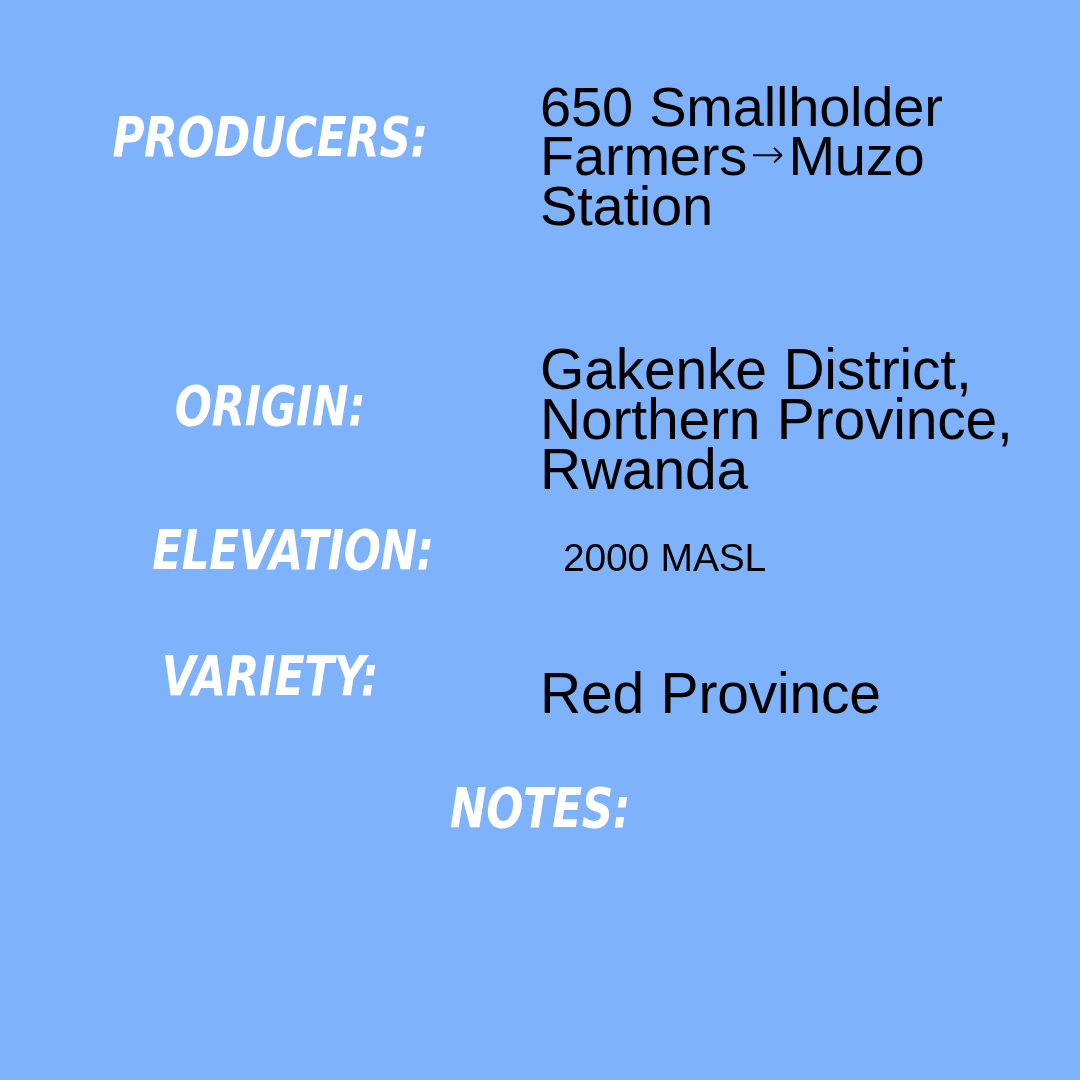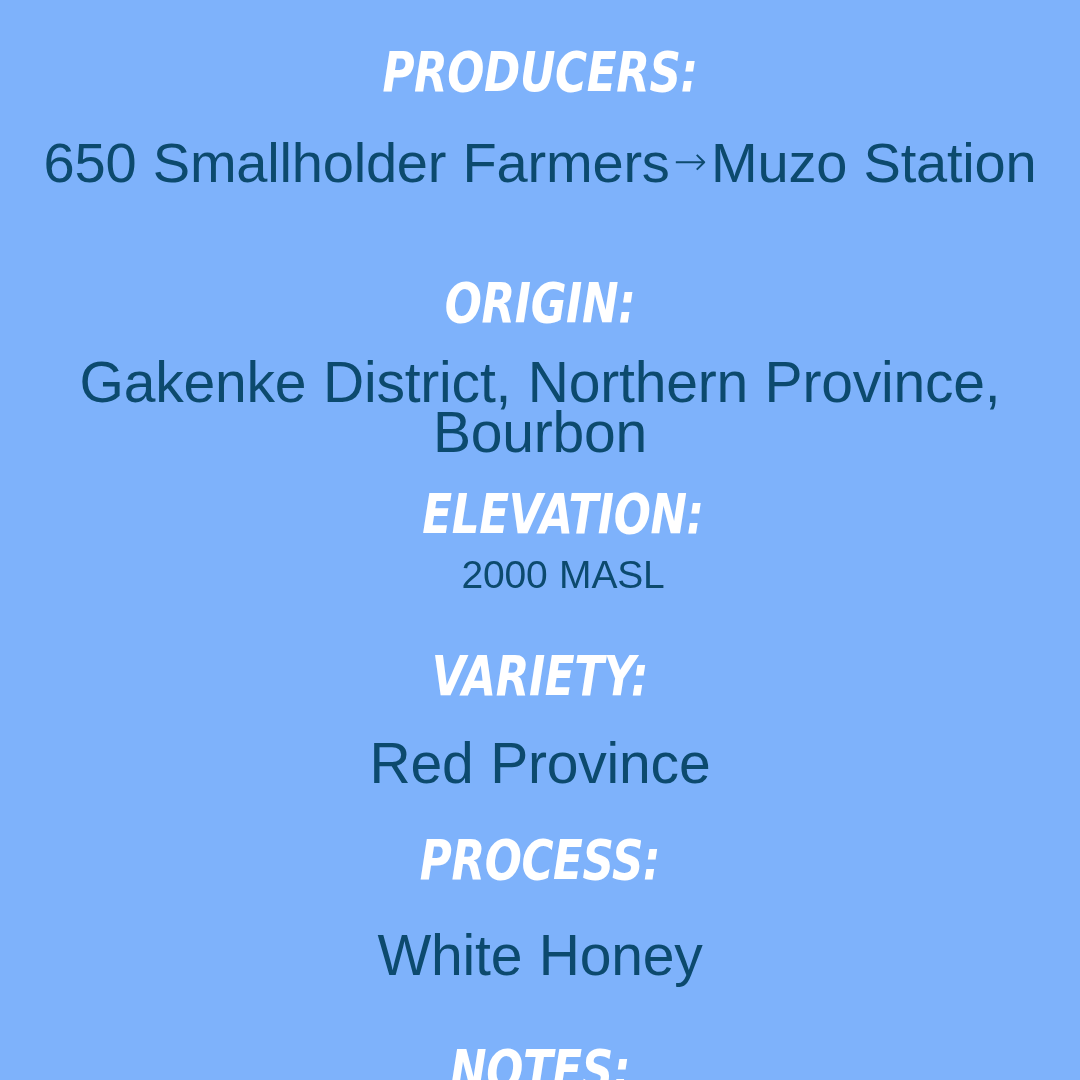--- a/index.html
+++ b/index.html
@@ -24,21 +24,21 @@
     flex-direction: column;
     align-items: center;
     justify-content: flex-start;
     padding-top: 44px;
     background: #7eb2fb;
   }
 
   .spec-block {
     width: 100%;
     display: flex;
-    flex-direction: column;
+    flex-direction: row;
     align-items: center;
     text-align: center;
   }
 
   
   .spec-label {
     display: block;
     width: 100%;
     text-align: center;
     color: #ffffff;
@@ -52,22 +52,22 @@
     transform: scaleX(0.78);
     transform-origin: center center;
     white-space: nowrap;
   }
 
   
   .spec-value {
     display: block;
     width: 100%;
     max-width: 1010px;
-    text-align: center;
-    color: #0c4a6e;
+    text-align: left;
+    color: #000000;
     font-family: "Liberation Sans", sans-serif;
     font-weight: 300;
     font-size: 57px;
     line-height: 0.88;
     letter-spacing: -0.2px;
     word-spacing: 1px;
   }
 
   
   .block-producers { margin-top: 0px; }
@@ -100,36 +100,32 @@
 
 <div id="card" style="background: rgb(126, 178, 251); color: rgb(255, 255, 255);">
 
   <div class="spec-block block-producers">
     <span class="spec-label">PRODUCERS:</span>
     <span class="spec-value"><span>650 Smallholder Farmers</span><span class="arrow-glyph">→</span><span>Muzo Station</span></span>
   </div>
 
   <div class="spec-block block-origin">
     <span class="spec-label">ORIGIN:</span>
-    <span class="spec-value">Gakenke District, Northern Province, Bourbon</span>
+    <span class="spec-value">Gakenke District, Northern Province, Rwanda</span>
   </div>
 
   <div class="spec-block block-elevation">
     <span class="spec-label">ELEVATION:</span>
     <span class="spec-value">2000 MASL</span>
   </div>
 
   <div class="spec-block block-variety">
     <span class="spec-label">VARIETY:</span>
     <span class="spec-value">Red Province</span>
   </div>
 
-  <div class="spec-block block-process">
-    <span class="spec-label">PROCESS:</span>
-    <span class="spec-value">White Honey</span>
-  </div>
 
   <div class="spec-block block-notes">
     <span class="spec-label">NOTES:</span>
 
   </div>
 
 </div>
 
 </body></html>

